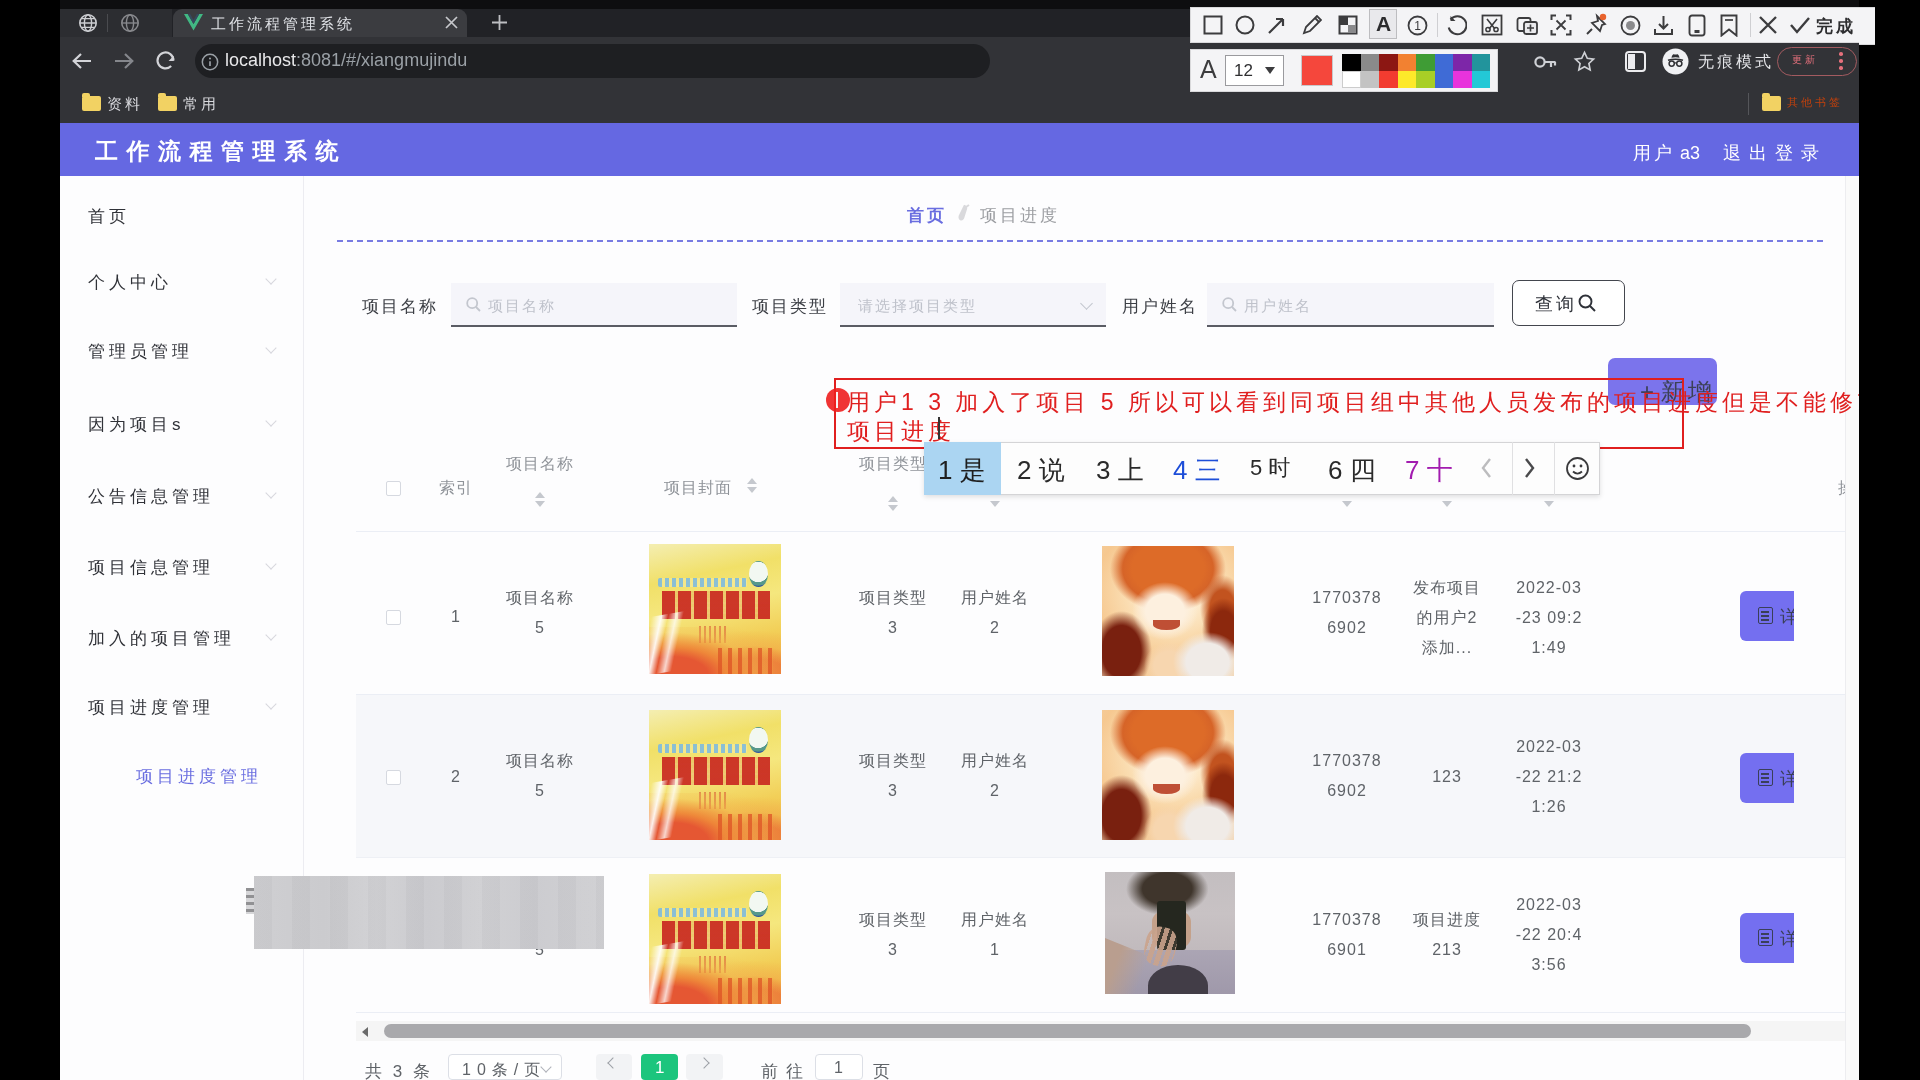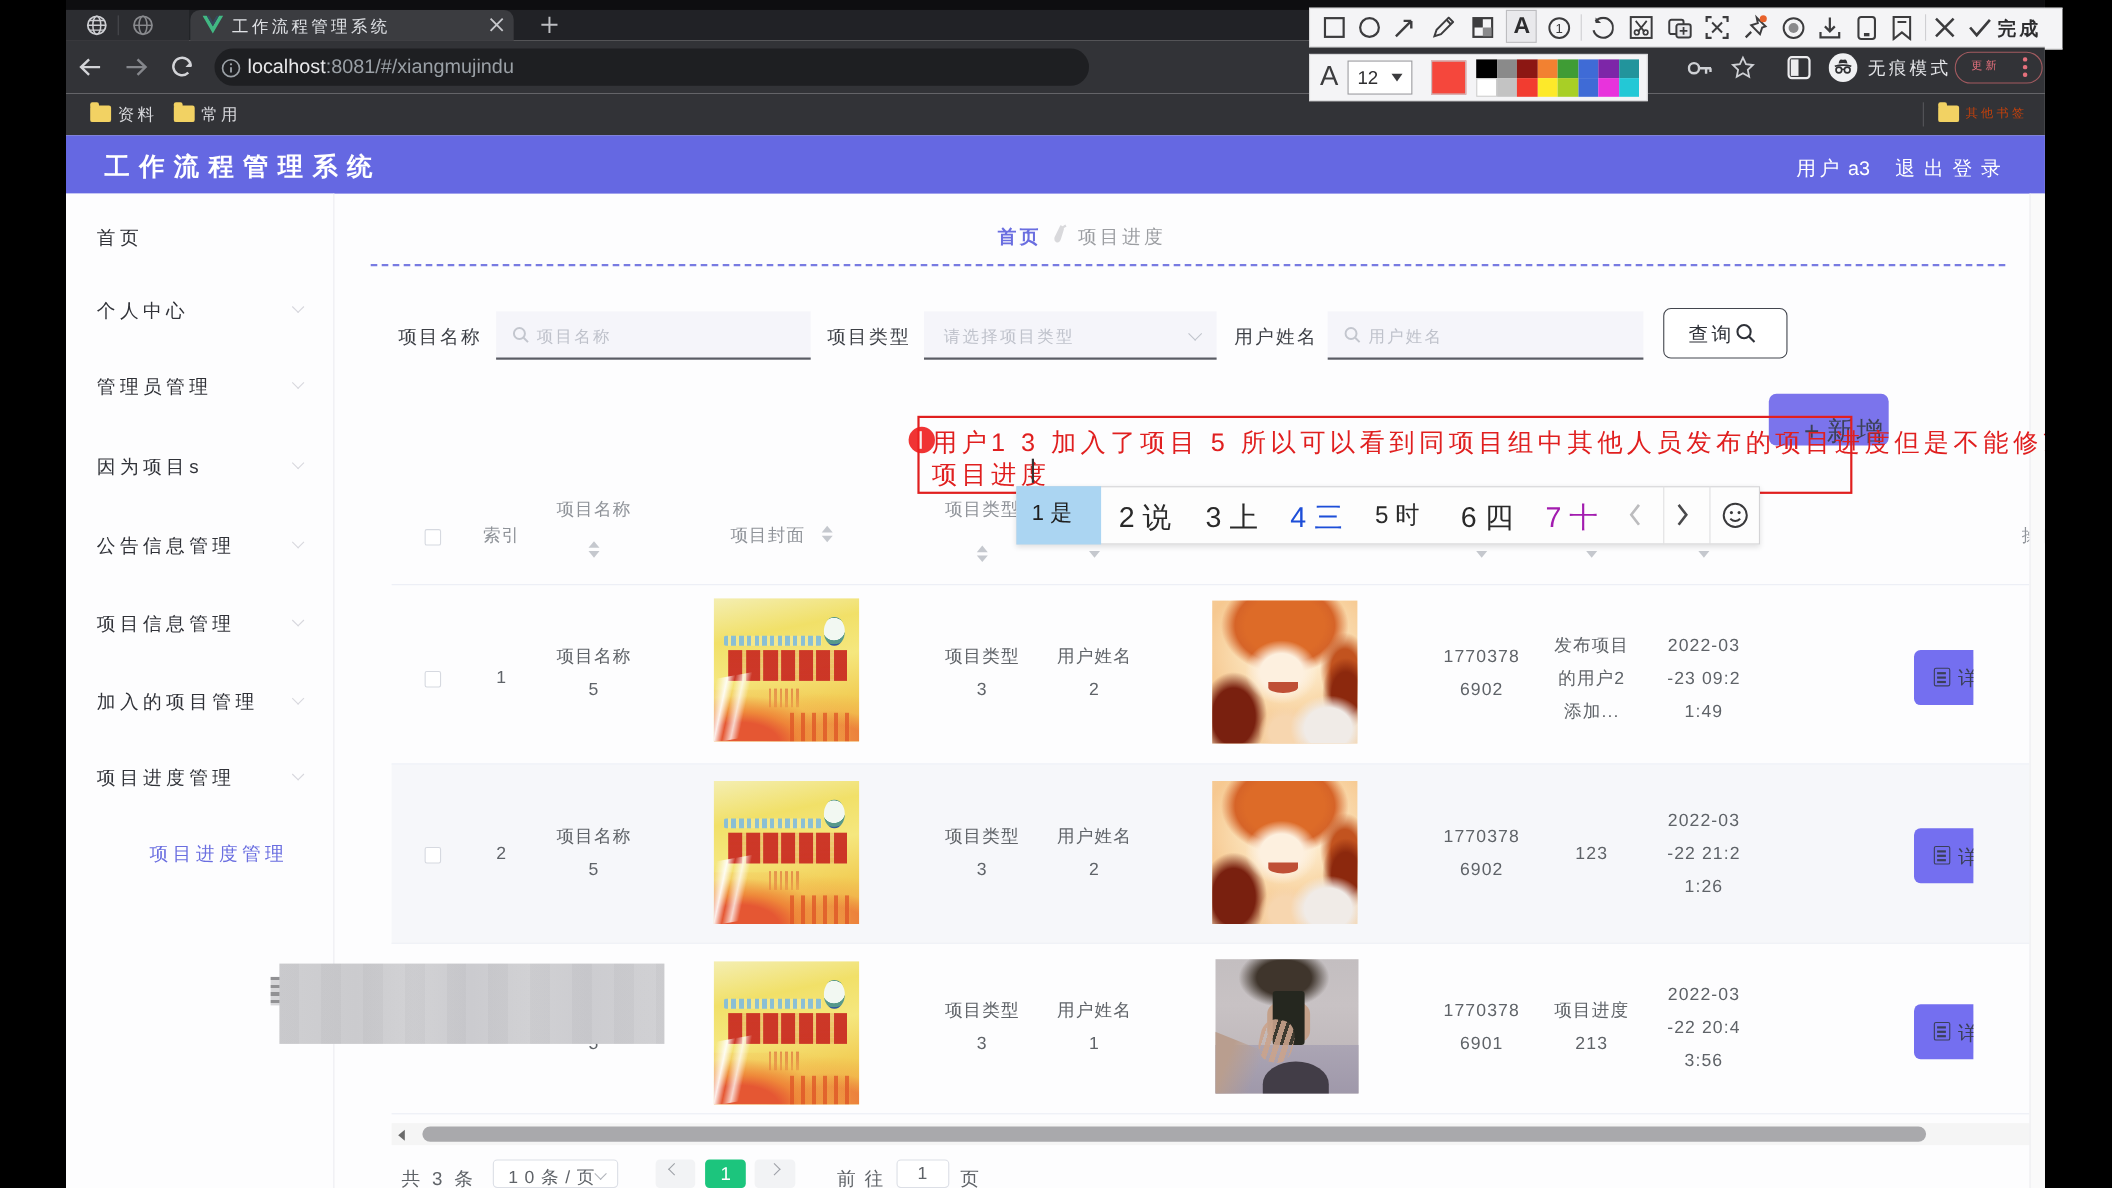--- a/index.html
+++ b/index.html
@@ -375,21 +375,21 @@
 
   <div class="abs" style="left:774px;top:378px;width:850px;height:71px;border:2.5px solid #e01f1f"></div>
   <div class="abs" style="left:766px;top:388px;width:24px;height:24px;border-radius:50%;background:rgba(238,30,30,.9)"></div>
   <div class="abs" style="left:776px;top:392px;width:2px;height:16px;background:#f7f2f2"></div>
   <div class="abs" style="left:787px;top:387px;font-size:23px;color:#e01f1f;letter-spacing:4px;white-space:nowrap">用户1 3  加入了项目 5 所以可以看到同项目组中其他人员发布的项目进度但是不能修改</div>
   <div class="abs" style="left:787px;top:416px;font-size:23px;color:#e01f1f;letter-spacing:4px;white-space:nowrap">项目进度</div>
   <div class="abs" style="left:878px;top:417px;width:2px;height:22px;background:#333"></div>
 
   <div class="abs" style="left:864px;top:442px;width:676px;height:53px;background:#fdfdfd;border:1px solid #d4d4d6;box-shadow:0 2px 5px rgba(0,0,0,.12)"></div>
   <div class="abs" style="left:864px;top:442px;width:77px;height:53px;background:#abd5f2"></div>
-  <div class="abs" style="left:878px;top:453px;font-size:20px;color:#1f1f1f;white-space:nowrap">1 <span class="cjk">是</span></div>
+  <div class="abs" style="left:878px;top:453px;font-size:26px;color:#1f1f1f;white-space:nowrap">1 <span class="cjk">是</span></div>
   <div class="abs" style="left:957px;top:453px;font-size:26px;color:#2a2a2a;white-space:nowrap">2 <span class="cjk">说</span></div>
   <div class="abs" style="left:1036px;top:453px;font-size:26px;color:#2a2a2a;white-space:nowrap">3 <span class="cjk">上</span></div>
   <div class="abs" style="left:1113px;top:453px;font-size:26px;color:#1d4ed8;white-space:nowrap">4 <span class="cjk">三</span></div>
   <div class="abs" style="left:1190px;top:453px;font-size:22px;color:#2a2a2a;white-space:nowrap">5 <span class="cjk">时</span></div>
   <div class="abs" style="left:1268px;top:453px;font-size:26px;color:#2a2a2a;white-space:nowrap">6 <span class="cjk">四</span></div>
   <div class="abs" style="left:1345px;top:453px;font-size:26px;color:#a21caf;white-space:nowrap">7 <span class="cjk">十</span></div>
   <svg class="abs" style="left:1420px;top:457px" width="12" height="22" viewBox="0 0 12 22">
         <path d="M10 2L3 11l7 9" fill="none" stroke="#bcbcbe" stroke-width="2.4"></path>
       </svg>
   <div class="abs" style="left:1452px;top:442px;width:1px;height:53px;background:#e0e0e2"></div>

